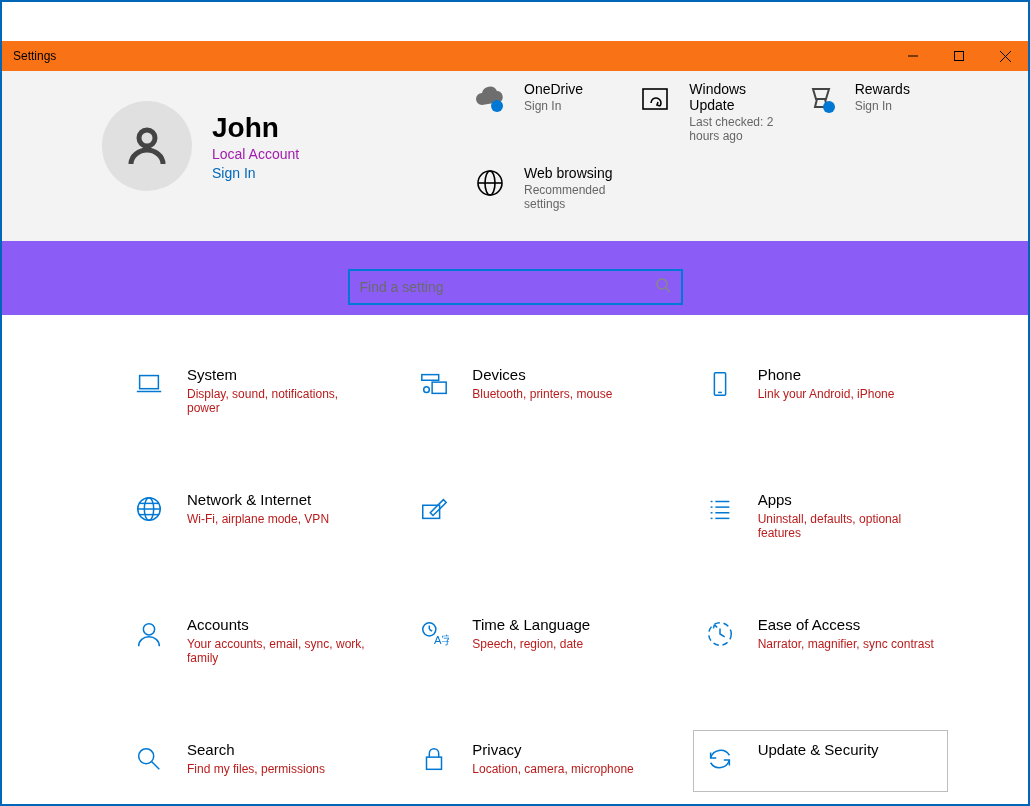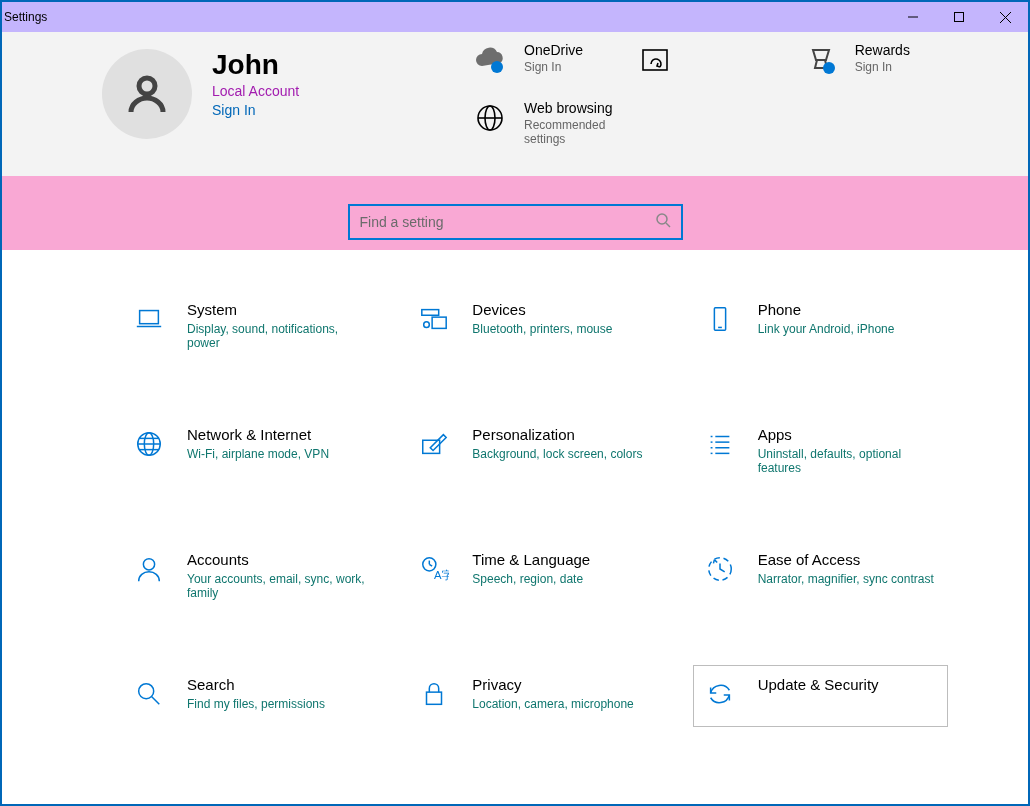--- a/index.html
+++ b/index.html
@@ -10,39 +10,40 @@
     height: 806px;
     border: 2px solid #0067b8;
     overflow: hidden;
     color: #000;
   }
   .titlebar {
     height: 30px;
     display: flex;
     align-items: center;
     justify-content: space-between;
-    background: #c4b5fd;
-    padding-left: 2px;
+    background: #f97316;
+    padding-left: 11px;
+    margin-top: 39px;
   }
   .titlebar .title { font-size: 12px; }
   .winbtns { display: flex; }
   .winbtn {
     width: 46px; height: 30px;
     display: flex; align-items: center; justify-content: center;
     font-size: 12px; font-family: "Segoe UI", sans-serif;
   }
   .winbtn svg { stroke: #000; stroke-width: 1; fill: none; }
   .header {
     background: #f3f3f3;
     padding: 10px 80px 30px 100px;
     display: flex;
     align-items: center;
     gap: 10px;
   }
-  .user-block { display: flex; gap: 20px; flex: 0 0 auto; min-width: 360px;}
+  .user-block { display: flex; align-items: center; gap: 20px; flex: 0 0 auto; min-width: 360px;}
   .avatar {
     width: 90px; height: 90px; border-radius: 50%;
     background: #e0e0e0;
     display: flex; align-items: center; justify-content: center;
   }
   .avatar svg { width: 48px; height: 48px; stroke: #444; stroke-width: 2.5; fill: none; }
   .user-info .name { font-size: 28px; font-weight: 600; }
   .user-info .acc { font-size: 14px; color: #a21caf; margin-top: 2px;}
   .user-info .signin { font-size: 14px; color: #0067b8; margin-top: 3px; cursor: pointer; }
   .header-grid {
@@ -52,21 +53,21 @@
     column-gap: 20px;
     row-gap: 22px;
   }
   .hitem { display: flex; gap: 16px; align-items: flex-start; }
   .hicon { width: 36px; height: 36px; flex: 0 0 36px; display:flex; align-items:center; justify-content:center;}
   .hitem .htitle { font-size: 14px; font-weight: 400; color:#000;}
   .hitem .hsub { font-size: 12px; color: #666; margin-top:2px; max-width:140px;}
   .searchwrap {
     display: flex; justify-content: center;
     padding: 28px 0 10px 0;
-    background: #f9a8d4;
+    background: #8b5cf6;
   }
   .searchbox {
     width: 335px; height: 36px;
     border: 2px solid #0078d4;
     display: flex; align-items: center;
     padding: 0 10px;
   }
   .searchbox input {
     flex: 1; border: none; outline: none;
     font-size: 14px; color: #000; background: transparent;
@@ -85,21 +86,21 @@
     padding: 10px 10px 14px 8px;
     border: 1px solid transparent;
   }
   .cat.selected { border: 1px solid #bdbdbd; }
   .caticon {
     width: 36px; height: 36px; flex: 0 0 36px;
     display:flex; align-items:center; justify-content:center;
   }
   .caticon svg { width:30px; height:30px; stroke:#0078d4; fill:none; stroke-width:1.6; }
   .cat .ctitle { font-size: 15px; color:#000; }
-  .cat .csub { font-size: 12px; color: #0f766e; margin-top: 4px; max-width: 180px; }
+  .cat .csub { font-size: 12px; color: #b91c1c; margin-top: 4px; max-width: 180px; }
 </style>
 </head>
 <body>
 
 <div class="titlebar">
   <span class="title">Settings</span>
   <div class="winbtns">
     <div class="winbtn">
       <svg width="10" height="10">
           <line x1="0" y1="5" x2="10" y2="5"></line>
@@ -147,20 +148,24 @@
       </div>
     </div>
     <div class="hitem">
       <div class="hicon">
         <svg viewBox="0 0 36 36" stroke="#000" fill="none" stroke-width="1.6">
           <rect x="6" y="8" width="24" height="20"></rect>
           <path d="M14 22a5 5 0 1 1 9 3"></path>
             <path d="M23 25l-3-1 1-3"></path>
         </svg>
       </div>
+      <div>
+        <div class="htitle">Windows Update</div>
+        <div class="hsub">Last checked: 2 hours ago</div>
+      </div>
     </div>
     <div class="hitem">
       <div class="hicon">
         <svg viewBox="0 0 36 36">
             <path d="M10 8h16l-3 10h-10z" fill="none" stroke="#444" stroke-width="2"></path>
             <path d="M14 18l-2 8h12l-2-8" fill="none" stroke="#444" stroke-width="2"></path>
             <circle cx="26" cy="26" r="6" fill="#0078d4"></circle>
           </svg>
       </div>
       <div>
@@ -253,24 +258,20 @@
       <div class="csub">Wi-Fi, airplane mode, VPN</div>
     </div>
   </div>
 
   <div class="cat">
     <div class="caticon">
       <svg viewBox="0 0 32 32">
           <rect x="4" y="12" width="18" height="14"></rect>
           <path d="M12 20 L26 6 L29 9 L15 23z"></path>
         </svg>
-    </div>
-    <div>
-      <div class="ctitle">Personalization</div>
-      <div class="csub">Background, lock screen, colors</div>
     </div>
   </div>
 
   <div class="cat">
     <div class="caticon">
       <svg viewBox="0 0 32 32">
           <line x1="6" y1="8" x2="8" y2="8"></line>
           <line x1="11" y1="8" x2="26" y2="8"></line>
           <line x1="6" y1="14" x2="8" y2="14"></line>
           <line x1="11" y1="14" x2="26" y2="14"></line>

